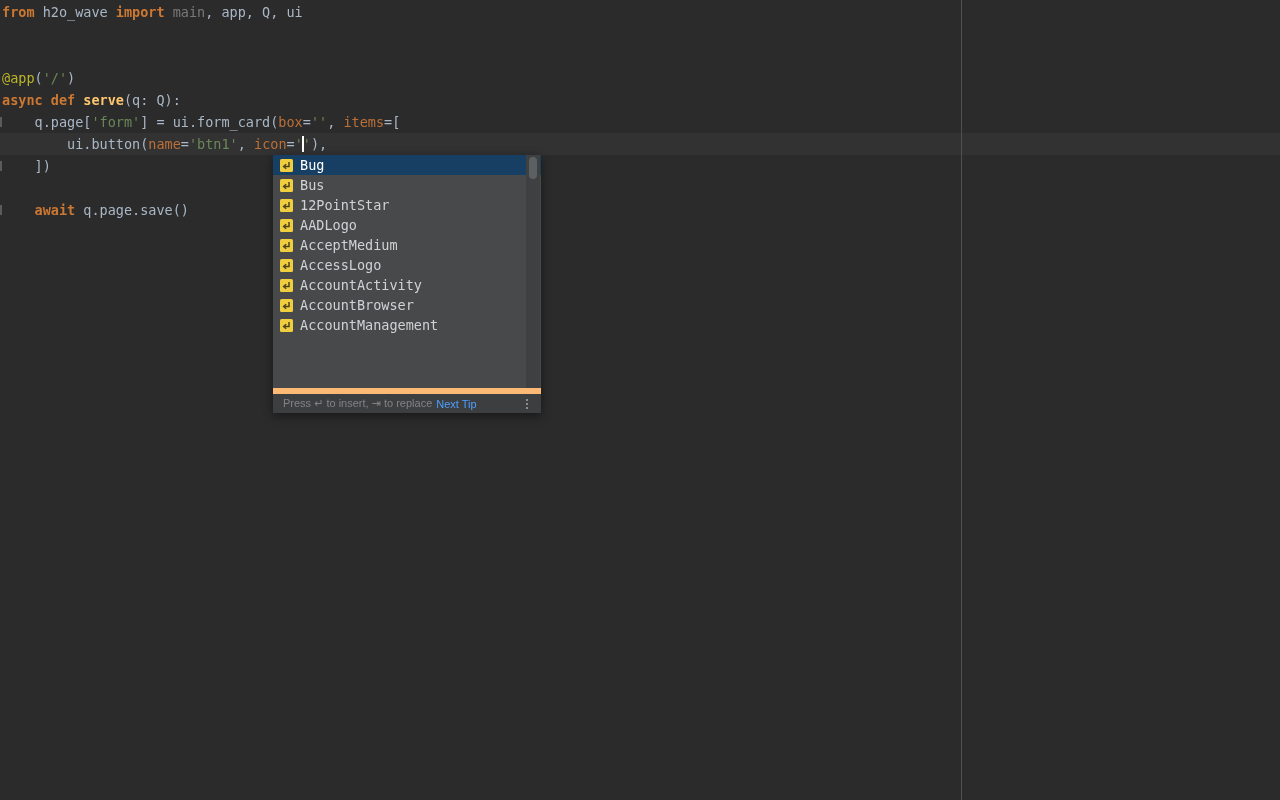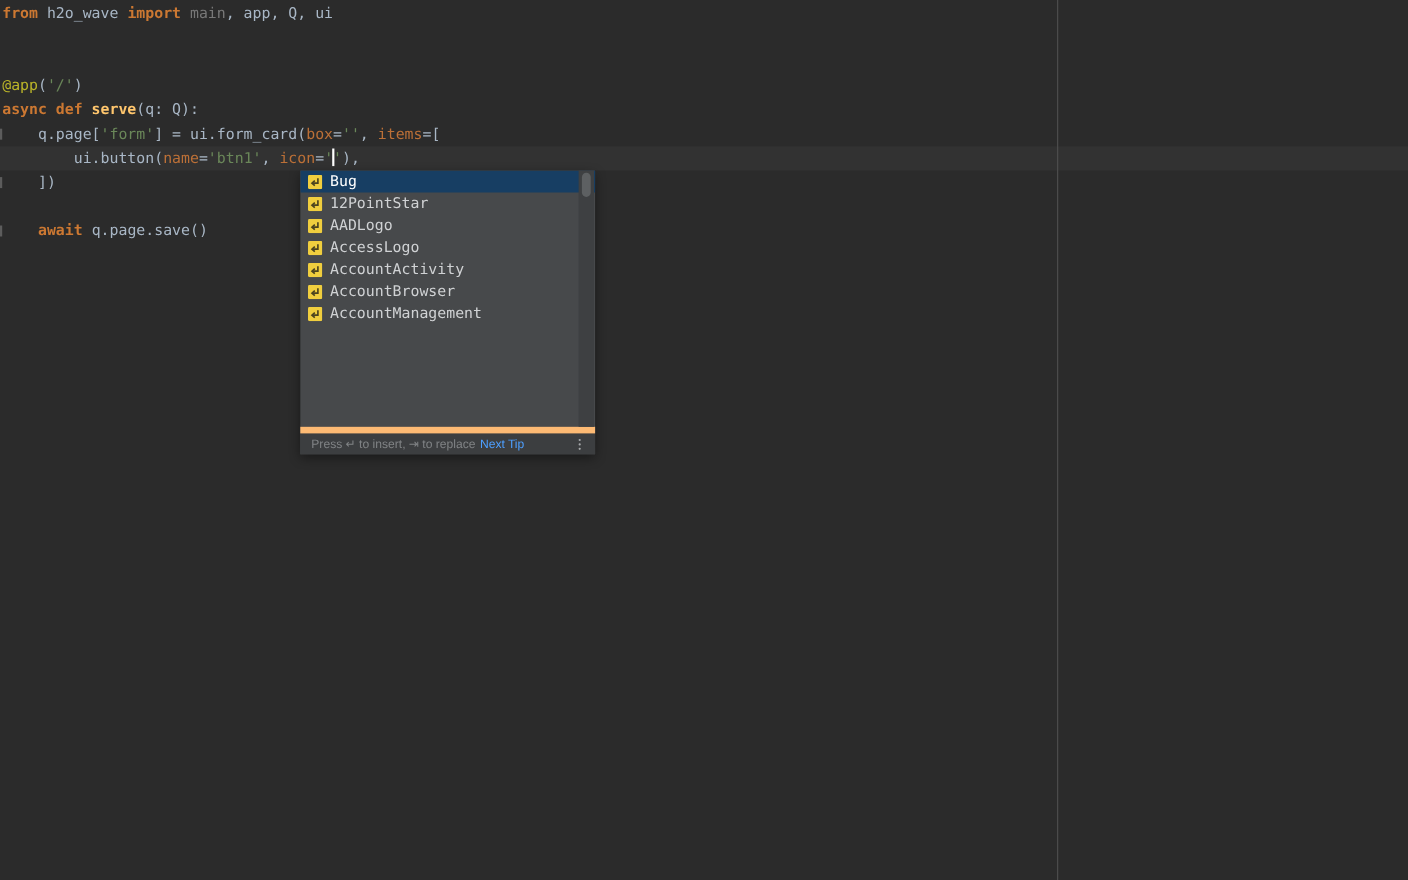--- a/index.html
+++ b/index.html
@@ -112,29 +112,45 @@
             <path d="M6.2 5.2 L3.6 7.5 L6.2 9.8" fill="none" stroke="#4B431F" stroke-width="1.5"></path>
           </svg>
           <span>Bug</span>
         </div>
         <div class="completion-item">
           <svg class="item-icon" viewBox="0 0 13 13" xmlns="http://www.w3.org/2000/svg">
             <rect x="0" y="0" width="13" height="13" rx="1.5" fill="#F0CE3E"></rect>
             <path d="M9 3 L9 7.5 L4.6 7.5" fill="none" stroke="#4B431F" stroke-width="1.5"></path>
             <path d="M6.2 5.2 L3.6 7.5 L6.2 9.8" fill="none" stroke="#4B431F" stroke-width="1.5"></path>
           </svg>
+          <span>Bus</span>
+        </div>
+        <div class="completion-item">
+          <svg class="item-icon" viewBox="0 0 13 13" xmlns="http://www.w3.org/2000/svg">
+            <rect x="0" y="0" width="13" height="13" rx="1.5" fill="#F0CE3E"></rect>
+            <path d="M9 3 L9 7.5 L4.6 7.5" fill="none" stroke="#4B431F" stroke-width="1.5"></path>
+            <path d="M6.2 5.2 L3.6 7.5 L6.2 9.8" fill="none" stroke="#4B431F" stroke-width="1.5"></path>
+          </svg>
           <span>12PointStar</span>
         </div>
         <div class="completion-item">
           <svg class="item-icon" viewBox="0 0 13 13" xmlns="http://www.w3.org/2000/svg">
             <rect x="0" y="0" width="13" height="13" rx="1.5" fill="#F0CE3E"></rect>
             <path d="M9 3 L9 7.5 L4.6 7.5" fill="none" stroke="#4B431F" stroke-width="1.5"></path>
             <path d="M6.2 5.2 L3.6 7.5 L6.2 9.8" fill="none" stroke="#4B431F" stroke-width="1.5"></path>
           </svg>
           <span>AADLogo</span>
+        </div>
+        <div class="completion-item">
+          <svg class="item-icon" viewBox="0 0 13 13" xmlns="http://www.w3.org/2000/svg">
+            <rect x="0" y="0" width="13" height="13" rx="1.5" fill="#F0CE3E"></rect>
+            <path d="M9 3 L9 7.5 L4.6 7.5" fill="none" stroke="#4B431F" stroke-width="1.5"></path>
+            <path d="M6.2 5.2 L3.6 7.5 L6.2 9.8" fill="none" stroke="#4B431F" stroke-width="1.5"></path>
+          </svg>
+          <span>AcceptMedium</span>
         </div>
         <div class="completion-item">
           <svg class="item-icon" viewBox="0 0 13 13" xmlns="http://www.w3.org/2000/svg">
             <rect x="0" y="0" width="13" height="13" rx="1.5" fill="#F0CE3E"></rect>
             <path d="M9 3 L9 7.5 L4.6 7.5" fill="none" stroke="#4B431F" stroke-width="1.5"></path>
             <path d="M6.2 5.2 L3.6 7.5 L6.2 9.8" fill="none" stroke="#4B431F" stroke-width="1.5"></path>
           </svg>
           <span>AccessLogo</span>
         </div>
         <div class="completion-item">

